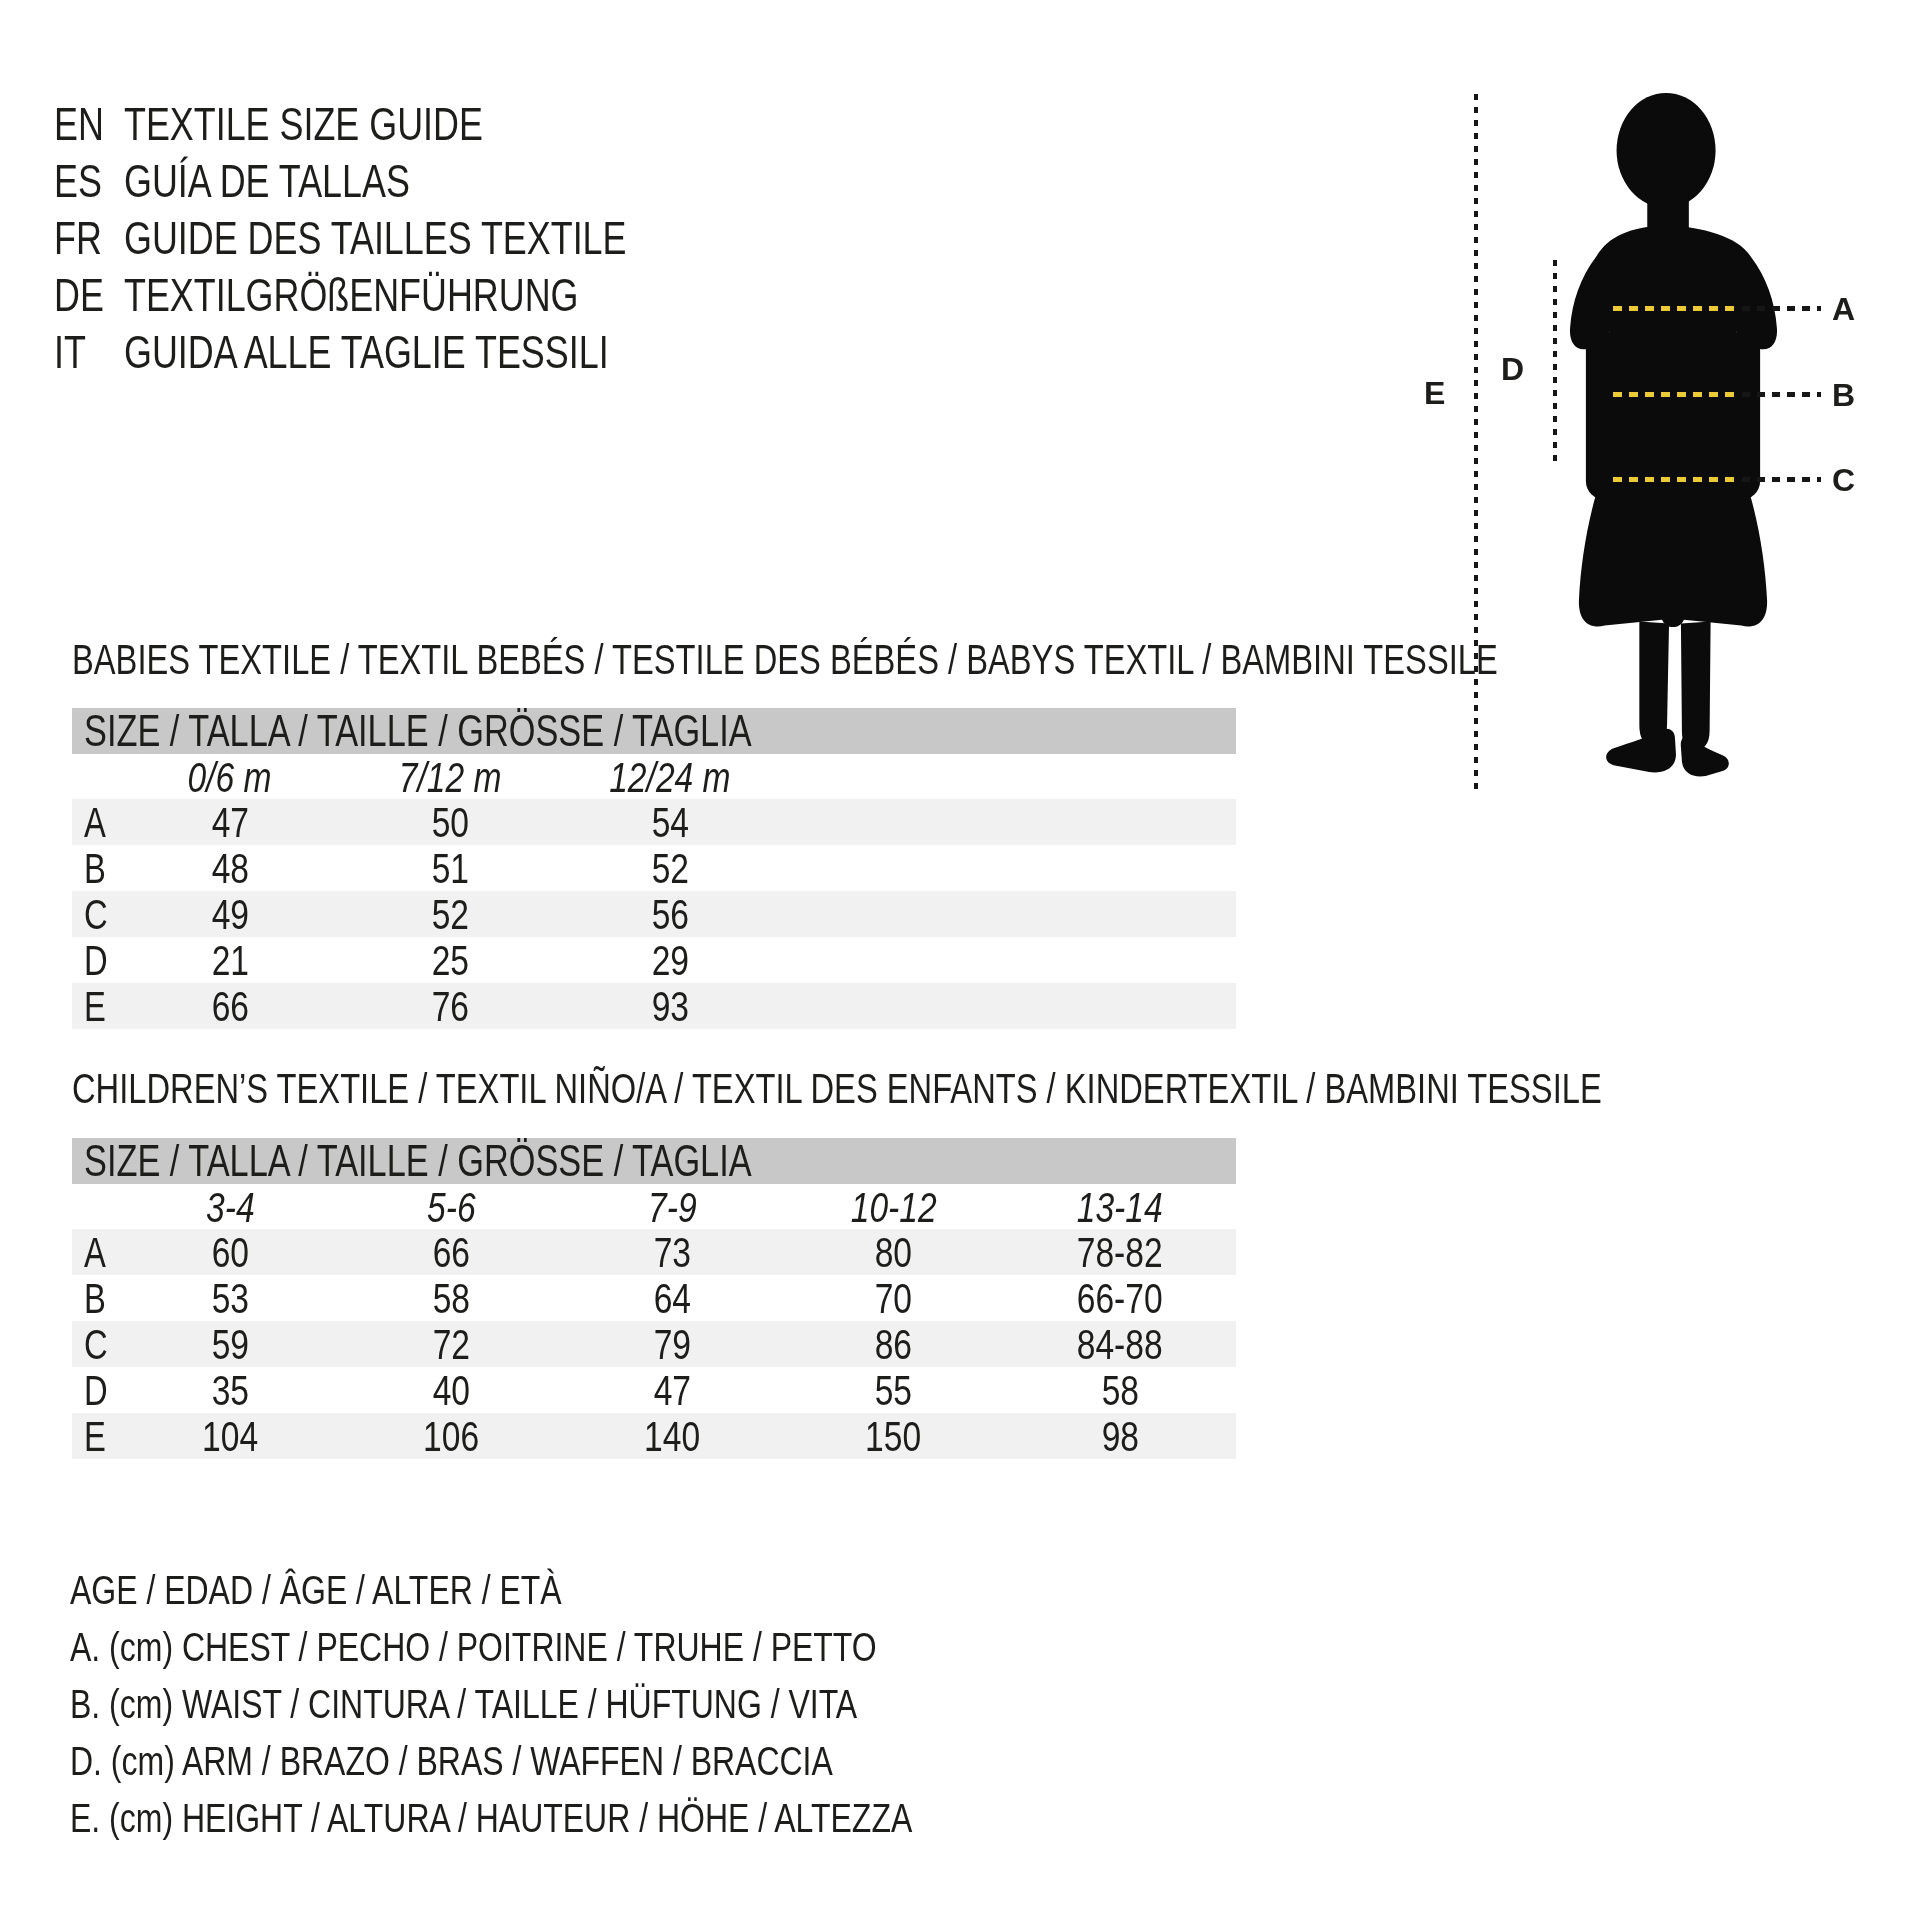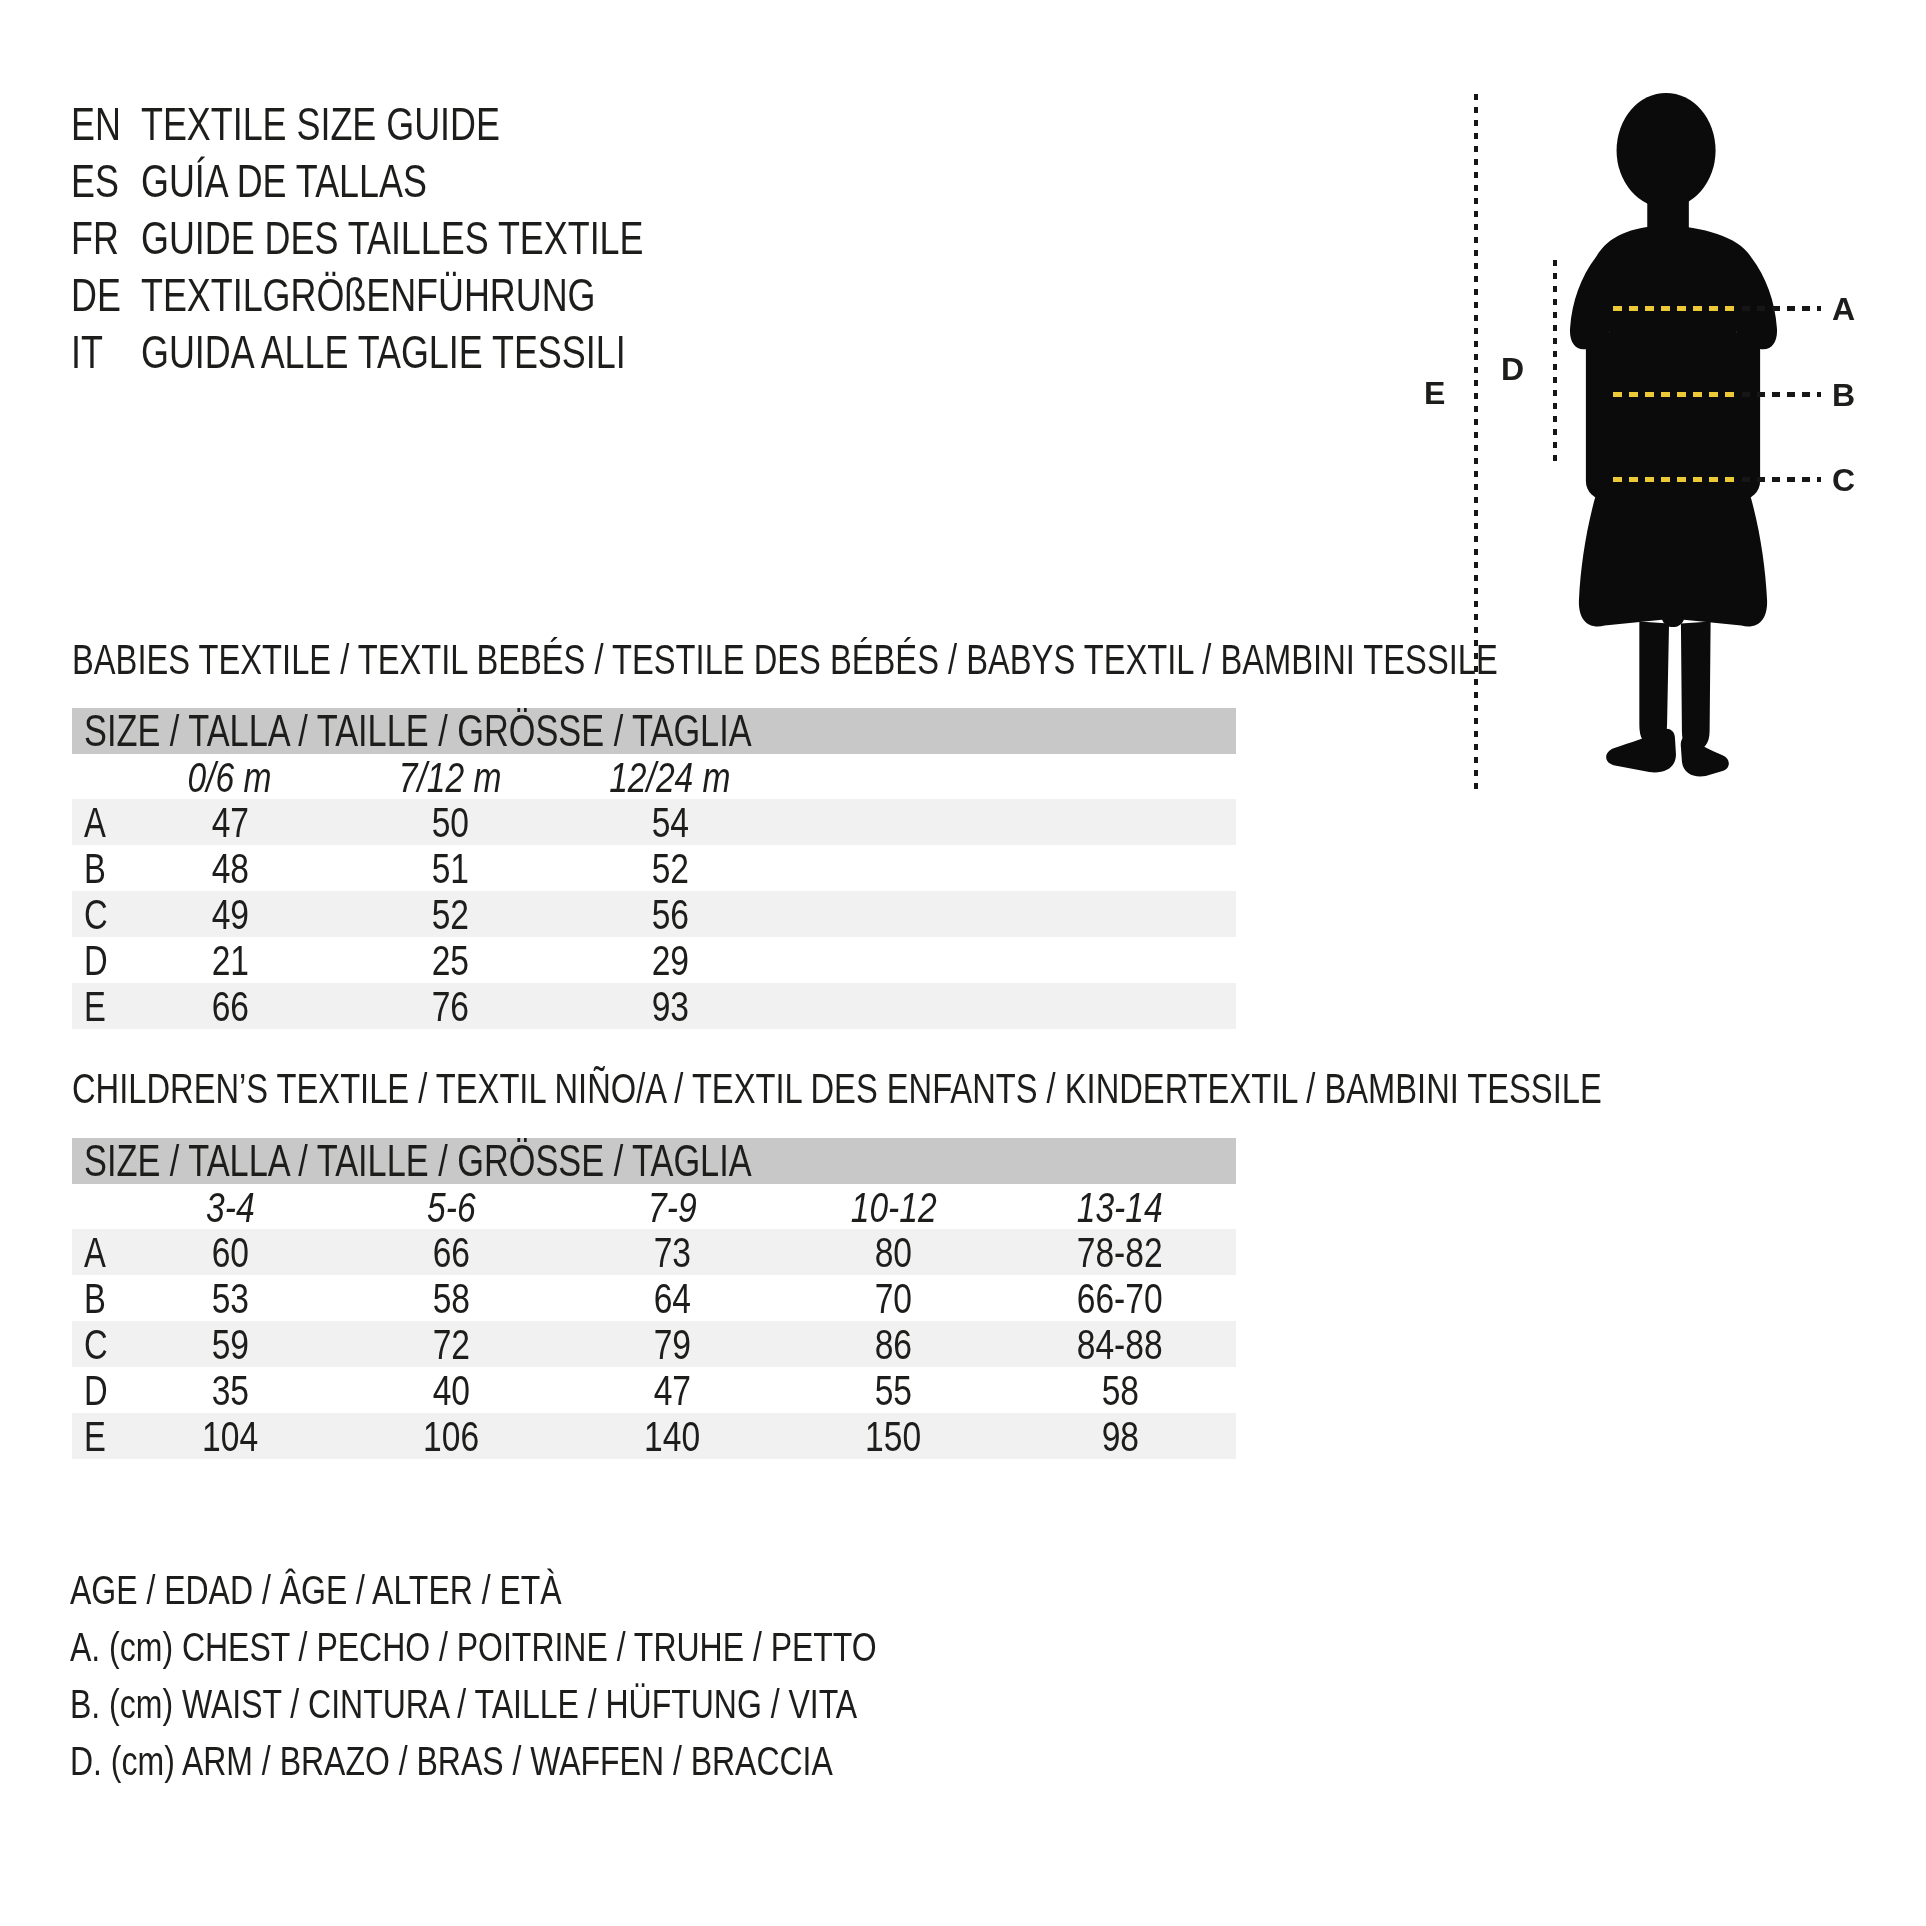--- a/index.html
+++ b/index.html
@@ -7,21 +7,21 @@
   .page {
     position:relative; width:1927px; height:1927px; background:#ffffff;
     color:#1d1d1b; font-family:"Liberation Sans","DejaVu Sans",sans-serif;
     overflow:hidden;
   }
   
   .cx  { display:inline-block; transform:scaleX(.78); transform-origin:0 50%; white-space:nowrap; }
   .cxc { display:inline-block; transform:scaleX(.80); transform-origin:50% 50%; white-space:nowrap; }
 
   
-  .lang-block { position:absolute; left:71px; top:95px; }
+  .lang-block { position:absolute; left:54px; top:95px; }
   .lang-row  { display:flex; height:57px; align-items:center; font-size:46px; }
   .lang-code { flex:0 0 70px; }
 
   
   .section-heading { position:absolute; left:72px; height:55px; display:flex; align-items:center; font-size:43px; }
   .section-heading .cx { transform:scaleX(.76); }
   #babies-heading   { top:632px; }
   #children-heading { top:1061px; }
 
   
@@ -357,16 +357,19 @@
       </div>
     <div class="legend-line">
         <span class="cx">A. (cm) CHEST / PECHO / POITRINE / TRUHE / PETTO</span>
       </div>
     <div class="legend-line">
         <span class="cx">B. (cm) WAIST / CINTURA / TAILLE / HÜFTUNG / VITA</span>
       </div>
     <div class="legend-line">
         <span class="cx">D. (cm) ARM / BRAZO / BRAS / WAFFEN / BRACCIA</span>
       </div>
+    <div class="legend-line">
+        <span class="cx">E. (cm) HEIGHT / ALTURA / HAUTEUR / HÖHE / ALTEZZA</span>
+      </div>
   </div>
 
 </div>
 
 
 </body></html>

